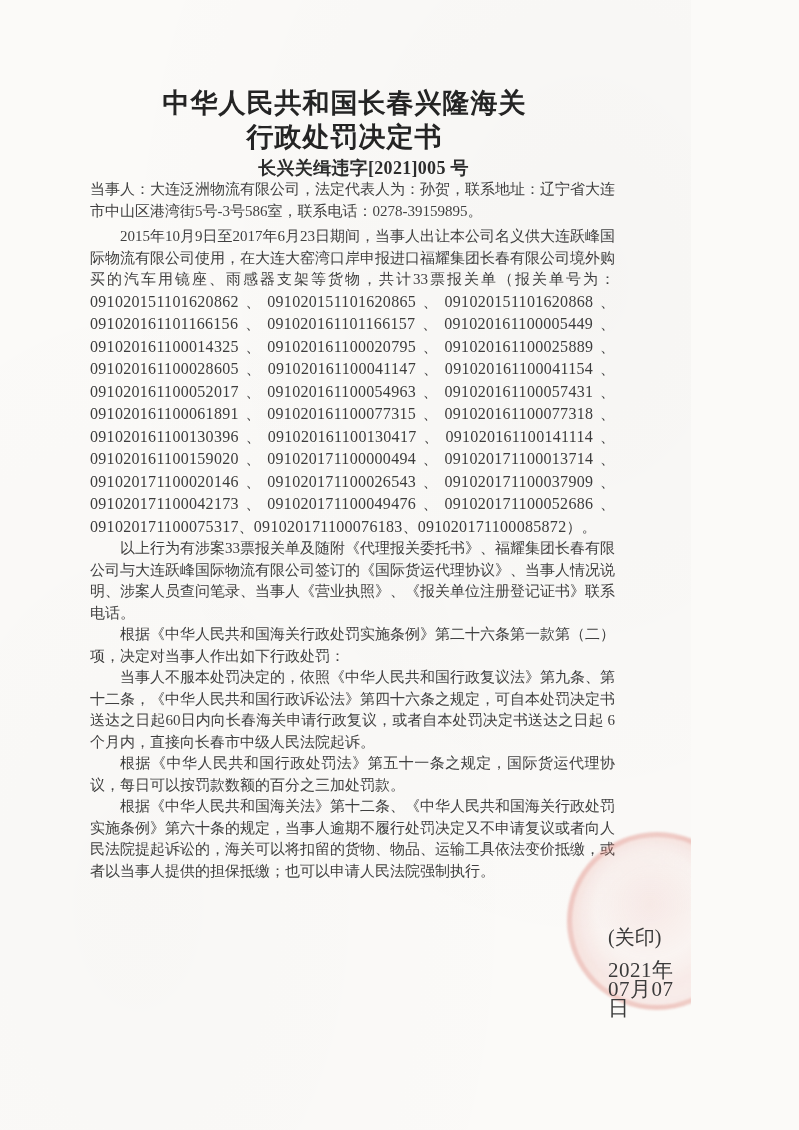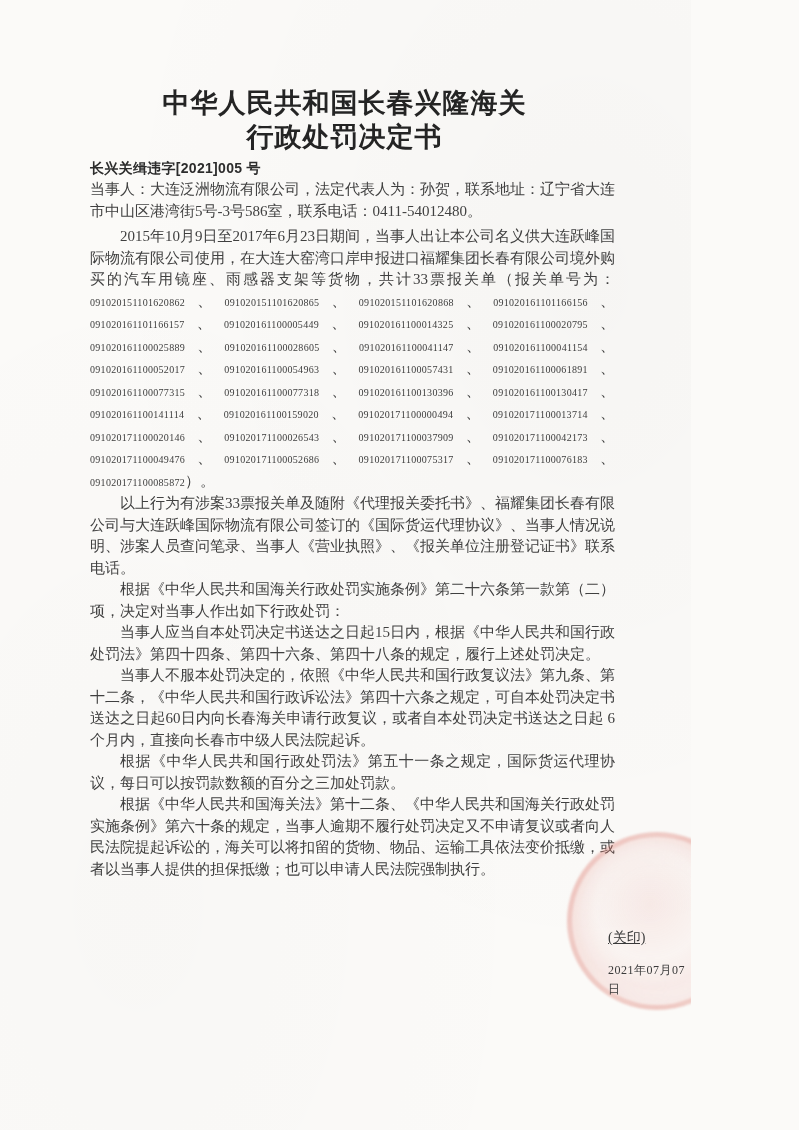--- a/index.html
+++ b/index.html
@@ -27,41 +27,41 @@
     text-align: center;
     font-family: "Liberation Sans", "DejaVu Sans", sans-serif;
     font-weight: 700;
     font-size: 27px;
     line-height: 34px;
     color: #242424;
     letter-spacing: 1px;
   }
   .title-2 { }
   .doc-number {
-    text-align: left;
-    font-family: Liberation Sans, sans-serif;
+    text-align: center;
+    font-family: Liberation Serif, serif;
     font-weight: 700;
-    font-size: 14px;
+    font-size: 18px;
     line-height: 18px;
     color: #2c2c2c;
     margin: 5px -22px 0 0;
     letter-spacing: 0.3px;
   }
   main {
     margin-top: 2px;
     font-size: 15px;
     line-height: 21.5px;
     text-align: justify;
     color: #404040;
   }
   main p { margin: 0; }
   p.indent { text-indent: 2em; }
   p.facts { margin-top: 4px; }
   .num {
-    font-size: 10px;
+    font-size: 16px;
     letter-spacing: 0.3px;
     white-space: nowrap;
     color: #3c3c3c;
   }
   .seal {
     position: absolute;
     left: 567px;
     top: 832px;
     width: 170px;
     height: 168px;
@@ -70,52 +70,50 @@
     box-shadow: inset 0 0 28px rgba(228, 140, 130, 0.22);
     background:
       radial-gradient(circle at 46% 40%, rgba(232,150,140,0.16) 0%, rgba(232,150,140,0.06) 40%,
         rgba(232,150,140,0.13) 60%, rgba(232,150,140,0.04) 74%, transparent 86%);
     filter: blur(0.8px);
   }
   .seal-label {
     position: absolute;
     left: 608px;
     top: 928px;
-    font-size: 14px;
+    font-size: 20px;
     line-height: 19px;
     color: #3a3a3a;
-    text-decoration: underline;
   }
   .seal-date {
     position: absolute;
     left: 608px;
     top: 961px;
-    font-size: 12px;
+    font-size: 21px;
     line-height: 19px;
     letter-spacing: 0.5px;
     color: #3a3a3a;
   }
 </style>
 </head>
 <body>
 
 <div class="page">
 
   <header>
     <h1 class="title">中华人民共和国长春兴隆海关</h1>
     <h1 class="title title-2">行政处罚决定书</h1>
   </header>
   <div class="doc-number">长兴关缉违字[2021]005 号</div>
 
   <main>
-    <p>当事人：大连泛洲物流有限公司，法定代表人为：孙贺，联系地址：辽宁省大连市中山区港湾街5号-3号586室，联系电话：0411-54012480。</p>
+    <p>当事人：大连泛洲物流有限公司，法定代表人为：孙贺，联系地址：辽宁省大连市中山区港湾街5号-3号586室，联系电话：0278-39159895。</p>
     <p class="indent facts"><span>2015年10月9日至2017年6月23日期间，当事人出让本公司名义供大连跃峰国际物流有限公司使用，在大连大窑湾口岸申报进口福耀集团长春有限公司境外购买的汽车用镜座、雨感器支架等货物，共计33票报关单（报关单号为：</span><span id="decl-numbers"><span class="num">091020151101620862</span>、<span class="num">091020151101620865</span>、<span class="num">091020151101620868</span>、<span class="num">091020161101166156</span>、<span class="num">091020161101166157</span>、<span class="num">091020161100005449</span>、<span class="num">091020161100014325</span>、<span class="num">091020161100020795</span>、<span class="num">091020161100025889</span>、<span class="num">091020161100028605</span>、<span class="num">091020161100041147</span>、<span class="num">091020161100041154</span>、<span class="num">091020161100052017</span>、<span class="num">091020161100054963</span>、<span class="num">091020161100057431</span>、<span class="num">091020161100061891</span>、<span class="num">091020161100077315</span>、<span class="num">091020161100077318</span>、<span class="num">091020161100130396</span>、<span class="num">091020161100130417</span>、<span class="num">091020161100141114</span>、<span class="num">091020161100159020</span>、<span class="num">091020171100000494</span>、<span class="num">091020171100013714</span>、<span class="num">091020171100020146</span>、<span class="num">091020171100026543</span>、<span class="num">091020171100037909</span>、<span class="num">091020171100042173</span>、<span class="num">091020171100049476</span>、<span class="num">091020171100052686</span>、<span class="num">091020171100075317</span>、<span class="num">091020171100076183</span>、<span class="num">091020171100085872</span></span><span>）。</span></p>
     <p class="indent">以上行为有涉案33票报关单及随附《代理报关委托书》、福耀集团长春有限公司与大连跃峰国际物流有限公司签订的《国际货运代理协议》、当事人情况说明、涉案人员查问笔录、当事人《营业执照》、《报关单位注册登记证书》联系电话。</p>
     <p class="indent">根据《中华人民共和国海关行政处罚实施条例》第二十六条第一款第（二）项，决定对当事人作出如下行政处罚：</p>
-    <p class="indent">当事人应当自本处罚决定书送达之日起15日内，根据《中华人民共和国行政处罚法》第四十四条、第四十六条、第四十八条的规定，履行上述处罚决定。</p>
     <p class="indent">当事人不服本处罚决定的，依照《中华人民共和国行政复议法》第九条、第十二条，《中华人民共和国行政诉讼法》第四十六条之规定，可自本处罚决定书送达之日起60日内向长春海关申请行政复议，或者自本处罚决定书送达之日起 6 个月内，直接向长春市中级人民法院起诉。</p>
     <p class="indent">根据《中华人民共和国行政处罚法》第五十一条之规定，国际货运代理协议，每日可以按罚款数额的百分之三加处罚款。</p>
     <p class="indent">根据《中华人民共和国海关法》第十二条、《中华人民共和国海关行政处罚实施条例》第六十条的规定，当事人逾期不履行处罚决定又不申请复议或者向人民法院提起诉讼的，海关可以将扣留的货物、物品、运输工具依法变价抵缴，或者以当事人提供的担保抵缴；也可以申请人民法院强制执行。</p>
   </main>
 
   <div class="seal"></div>
   <div class="seal-label">(关印)</div>
   <div class="seal-date">2021年07月07日</div>
 
 </div>

